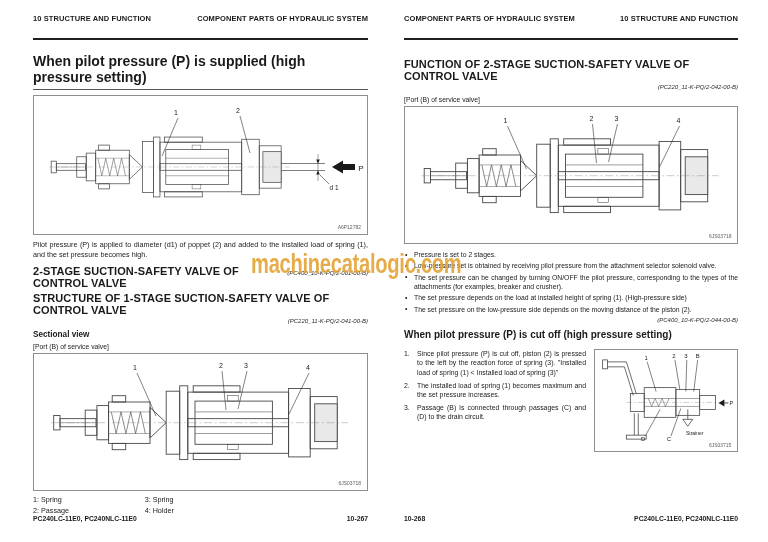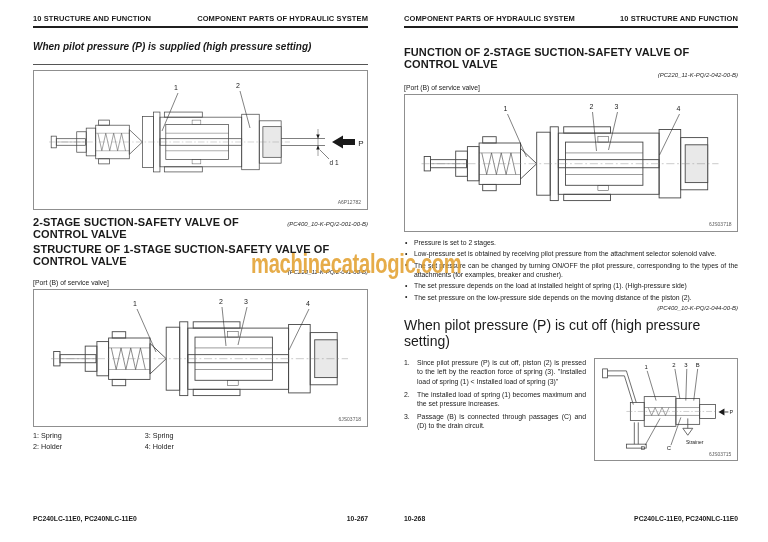--- a/index.html
+++ b/index.html
@@ -6,25 +6,25 @@
   .sheet{
     width:768px;height:542px;position:relative;overflow:hidden;background:#ffffff;
     display:flex;font-family:"Liberation Sans", sans-serif;color:#1a1a1a;
   }
   .page{width:384px;height:542px;position:relative;box-sizing:border-box;}
   .page-left{padding:14px 16px 0 33px;}
   .page-right{padding:14px 30px 0 20px;}
 
   .hdr{display:flex;justify-content:space-between;align-items:flex-end;
        font-size:7.5px;font-weight:bold;letter-spacing:.1px;
-       border-bottom:2px solid #1f1f1f;padding-bottom:3px;}
-
-  .h-sub{font-size:10px;font-weight:bold;margin-top:13px;padding-bottom:12px;
-         border-bottom:.8px solid #555;font-style:italic;}
-  .h-sub2{font-size:14px;font-weight:normal;margin-top:14px;}
+       border-bottom:2px solid #1f1f1f;padding-bottom:15px;}
+
+  .h-sub{font-size:14px;font-weight:bold;margin-top:13px;padding-bottom:4px;
+         border-bottom:.8px solid #555;}
+  .h-sub2{font-size:10px;font-weight:bold;margin-top:14px;}
   .h-main{font-size:11px;font-weight:bold;letter-spacing:.1px;}
   .h-row{display:flex;align-items:baseline;margin-top:6px;justify-content:flex-end;}
   .h-row .code{margin-left:auto;}
   .code{font-size:6px;font-style:italic;color:#2c2c2c;white-space:nowrap;}
   .code-line{text-align:right;margin-top:2px;}
   .h-small{font-size:8.2px;font-weight:bold;margin-top:6px;}
   .port-label{font-size:6.8px;margin-top:4px;}
 
   .fig{border:1px solid #8f8f8f;background:#fff;margin-top:5px;}
   .fig svg{display:block;}
@@ -125,49 +125,51 @@
         <path d="M297 71 L308 64.5 308 68 320 68 320 74 308 74 308 77.5 Z" fill="#1a1a1a"></path>
         <text x="326" y="75" font-size="8" text-anchor="middle">P</text>
         <text x="141" y="19" class="callout">1</text>
         <line x1="143" y1="22" x2="127" y2="60" class="leader"></line>
         <text x="203" y="17" class="callout">2</text>
         <line x1="205" y1="20" x2="215" y2="57" class="leader"></line>
         <text x="326" y="133" class="figcode">A6P12782</text>
       </svg>
     </div>
 
+    <div class="caption">Pilot pressure (P) is applied to diameter (d1) of poppet (2) and added to the installed load of spring (1), and the set pressure becomes high.</div>
 
     <div class="h-row">
       <span class="h-main">2-STAGE SUCTION-SAFETY VALVE OF CONTROL VALVE</span>
       <span class="code">(PC400_10-K-PQ/2-001-00-B)</span>
     </div>
 
     <div class="h-main" style="margin-top:3px">STRUCTURE OF 1-STAGE SUCTION-SAFETY VALVE OF CONTROL VALVE</div>
     <div class="code code-line">(PC220_11-K-PQ/2-041-00-B)</div>
 
+    <div class="h-small">Sectional view</div>
     <div class="port-label">[Port (B) of service valve]</div>
 
     <div class="fig" style="margin-top:3px">
       <svg viewBox="0 0 331 136" width="100%" height="136">
         <use href="#valve-body" transform="translate(16,12) scale(0.9)"></use>
         <text x="100" y="16" class="callout">1</text>
         <line x1="102" y1="19" x2="121" y2="62" class="leader"></line>
         <text x="186" y="14" class="callout">2</text>
         <line x1="187" y1="17" x2="191" y2="56" class="leader"></line>
         <text x="211" y="14" class="callout">3</text>
         <line x1="212" y1="17" x2="203" y2="55" class="leader"></line>
         <text x="273" y="16" class="callout">4</text>
         <line x1="274" y1="19" x2="254" y2="60" class="leader"></line>
         <text x="326" y="131" class="figcode">6JS03718</text>
       </svg>
     </div>
 
     <div class="legend">
       <span>1: Spring</span>
-      <span>2: Holder</span>
+      <span>2: Passage</span>
       <span>3: Spring</span>
       <span>4: Holder</span>
     </div>
 
     <div class="footer">
       <span>PC240LC-11E0, PC240NLC-11E0</span>
       <span>10-267</span>
     </div>
   </div>
 

